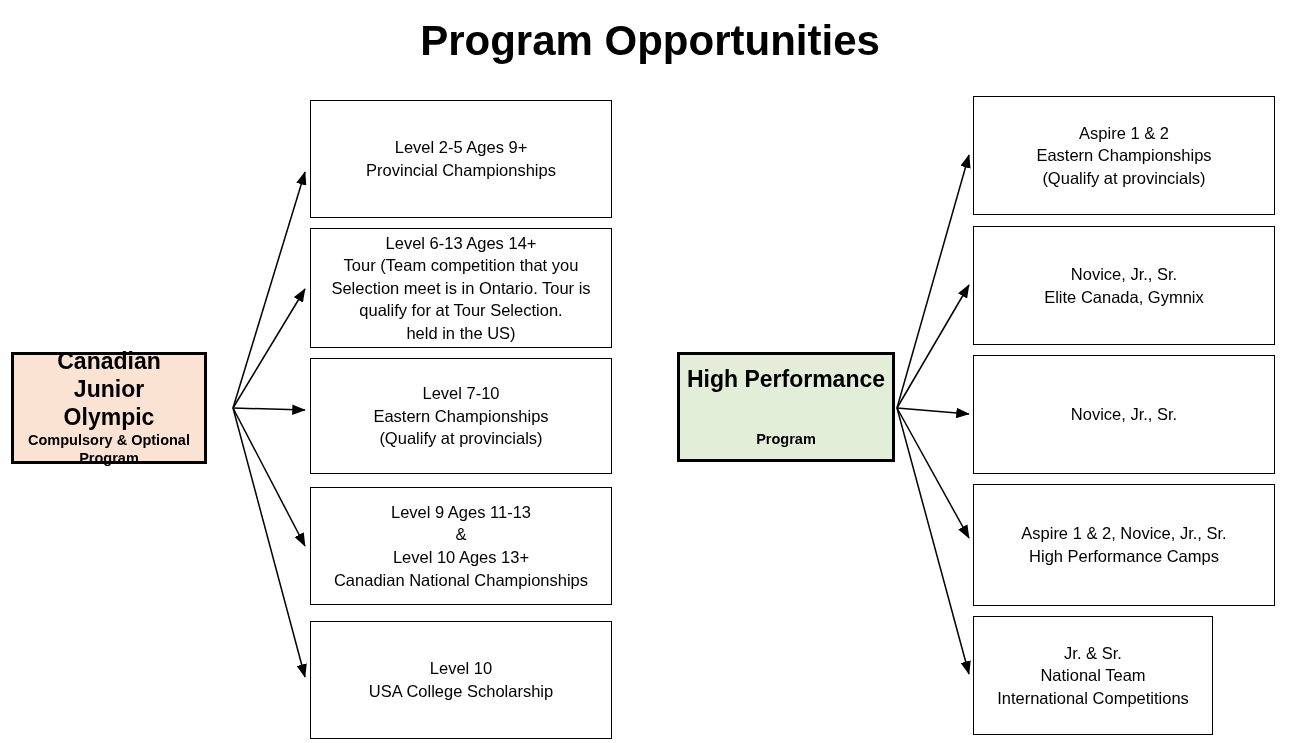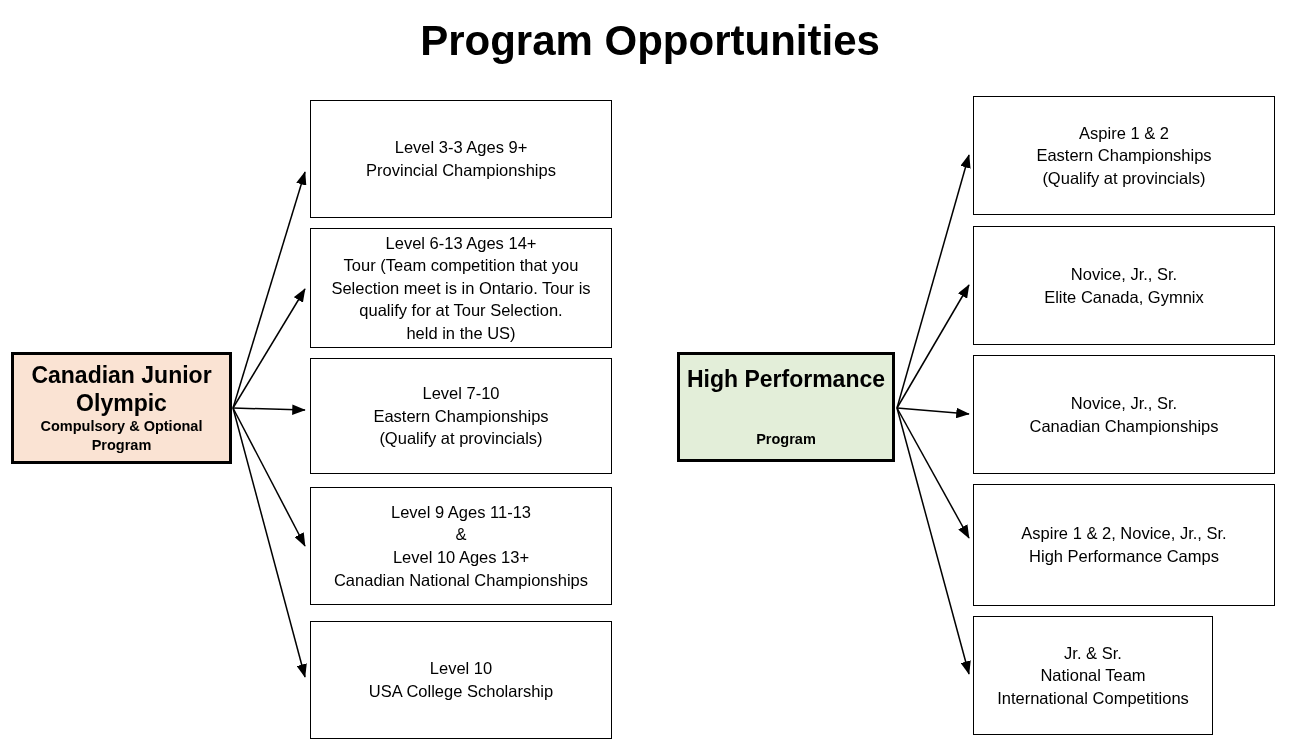--- a/index.html
+++ b/index.html
@@ -99,34 +99,34 @@
       <line x1="897" y1="408" x2="969" y2="155"></line>
       <line x1="897" y1="408" x2="969" y2="285"></line>
       <line x1="897" y1="408" x2="969" y2="414"></line>
       <line x1="897" y1="408" x2="969" y2="538"></line>
       <line x1="897" y1="408" x2="969" y2="674"></line>
     </g>
   </svg>
 
   <div class="page-title">Program Opportunities</div>
 
-  <div class="node source-node cjo" style="left:11px; top:352px; width:221px; height:112px;">
+  <div class="node source-node cjo" style="left:11px; top:352px; width:196px; height:112px;">
     <div class="title-line">Canadian Junior</div>
     <div class="title-line">Olympic</div>
     <div class="sub-line">Compulsory &amp; Optional</div>
     <div class="sub-line">Program</div>
   </div>
 
   <div class="node source-node hp" style="left:677px; top:352px; width:218px; height:110px;">
     <div class="title-line">High Performance</div>
     <div class="sub-line" style="margin-top:6px;">Program</div>
   </div>
 
   <div class="node" style="left:310px; top:100px; width:302px; height:118px;">
-    <div class="line">Level 3-3 Ages 9+</div>
+    <div class="line">Level 2-5 Ages 9+</div>
     <div class="line">Provincial Championships</div>
   </div>
 
   <div class="node" style="left:310px; top:228px; width:302px; height:120px;">
     <div class="line">Level 6-13 Ages 14+</div>
     <div class="line">Tour (Team competition that you</div>
     <div class="line">Selection meet is in Ontario. Tour is</div>
     <div class="line">qualify for at Tour Selection.</div>
     <div class="line">held in the US)</div>
   </div>
@@ -155,21 +155,20 @@
     <div class="line">(Qualify at provincials)</div>
   </div>
 
   <div class="node" style="left:973px; top:226px; width:302px; height:119px;">
     <div class="line">Novice, Jr., Sr.</div>
     <div class="line">Elite Canada, Gymnix</div>
   </div>
 
   <div class="node" style="left:973px; top:355px; width:302px; height:119px;">
     <div class="line">Novice, Jr., Sr.</div>
-    <div class="line">Canadian Championships</div>
   </div>
 
   <div class="node" style="left:973px; top:484px; width:302px; height:122px;">
     <div class="line">Aspire 1 &amp; 2, Novice, Jr., Sr.</div>
     <div class="line">High Performance Camps</div>
   </div>
 
   <div class="node" style="left:973px; top:616px; width:240px; height:119px;">
     <div class="line">Jr. &amp; Sr.</div>
     <div class="line">National Team</div>

